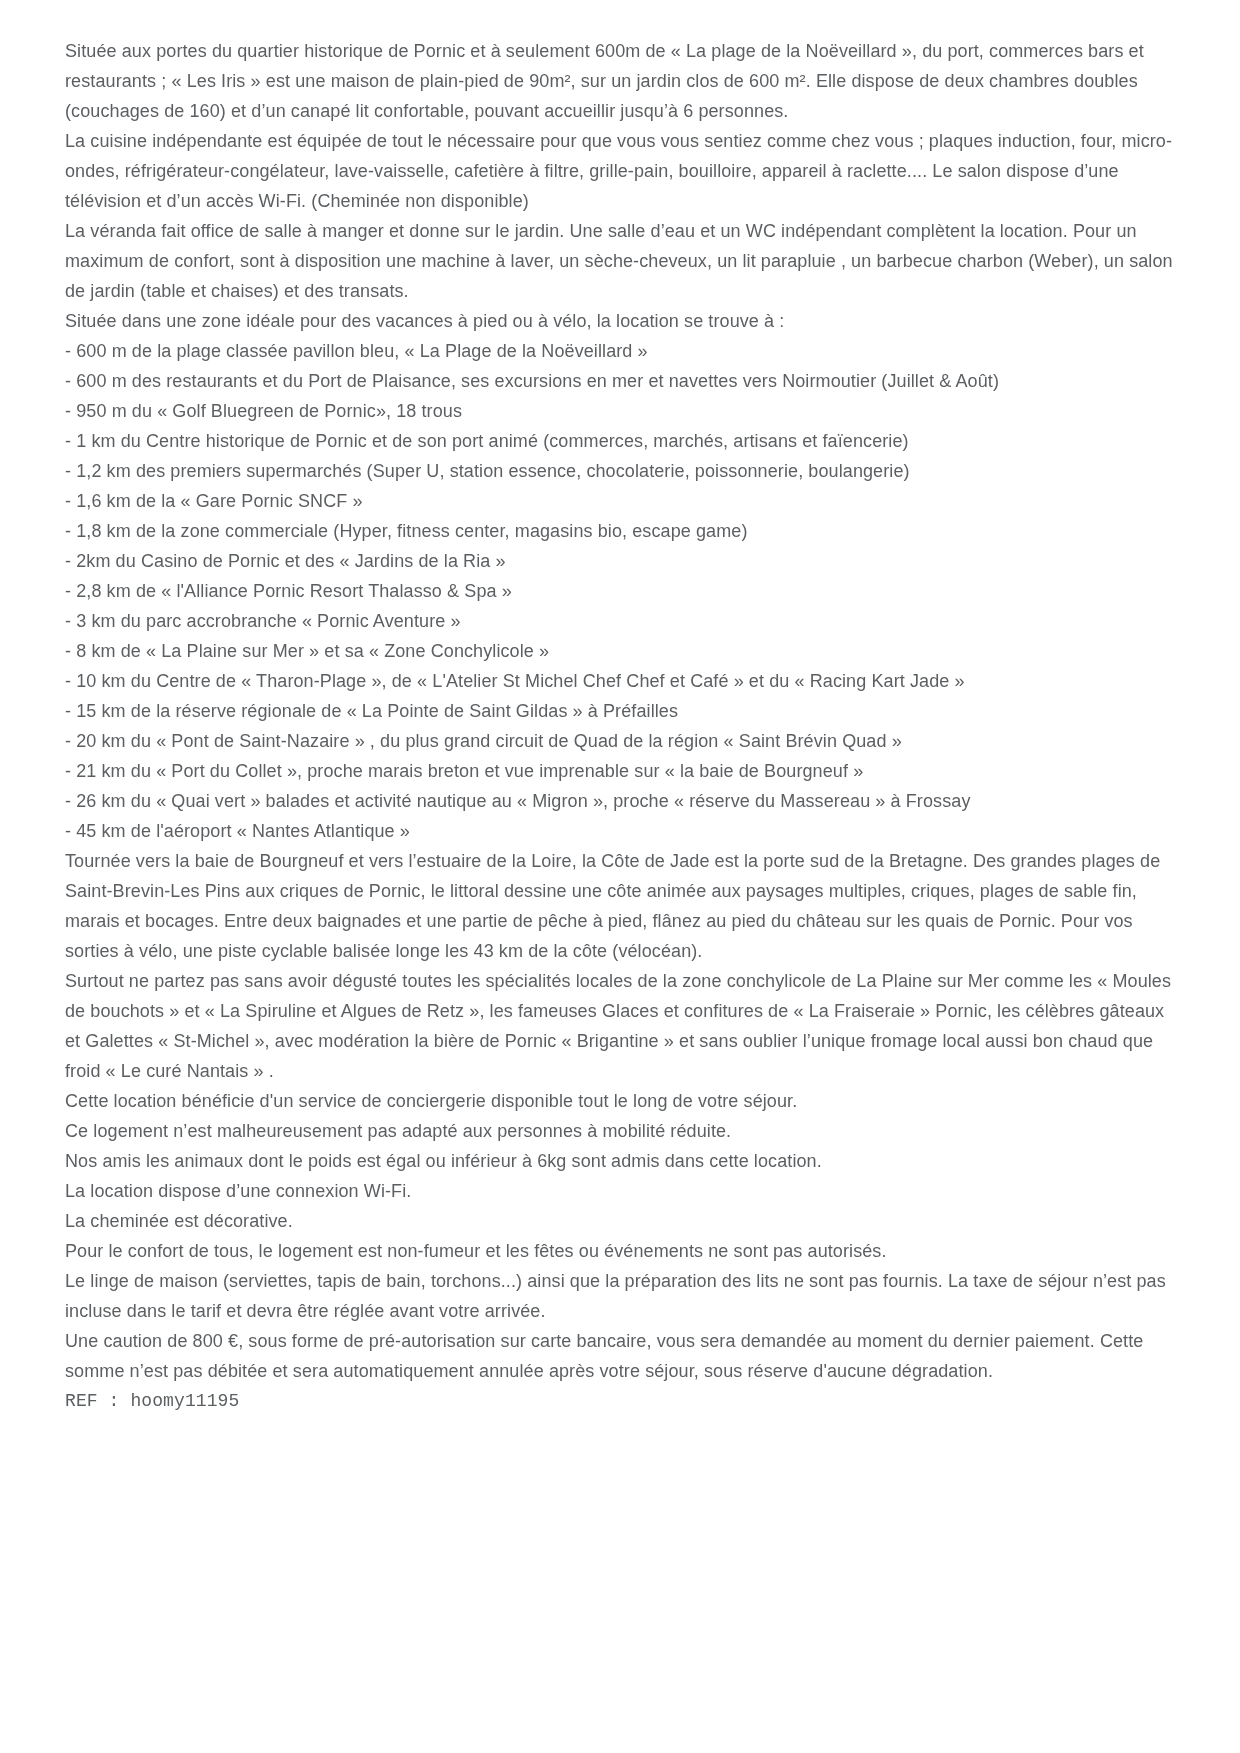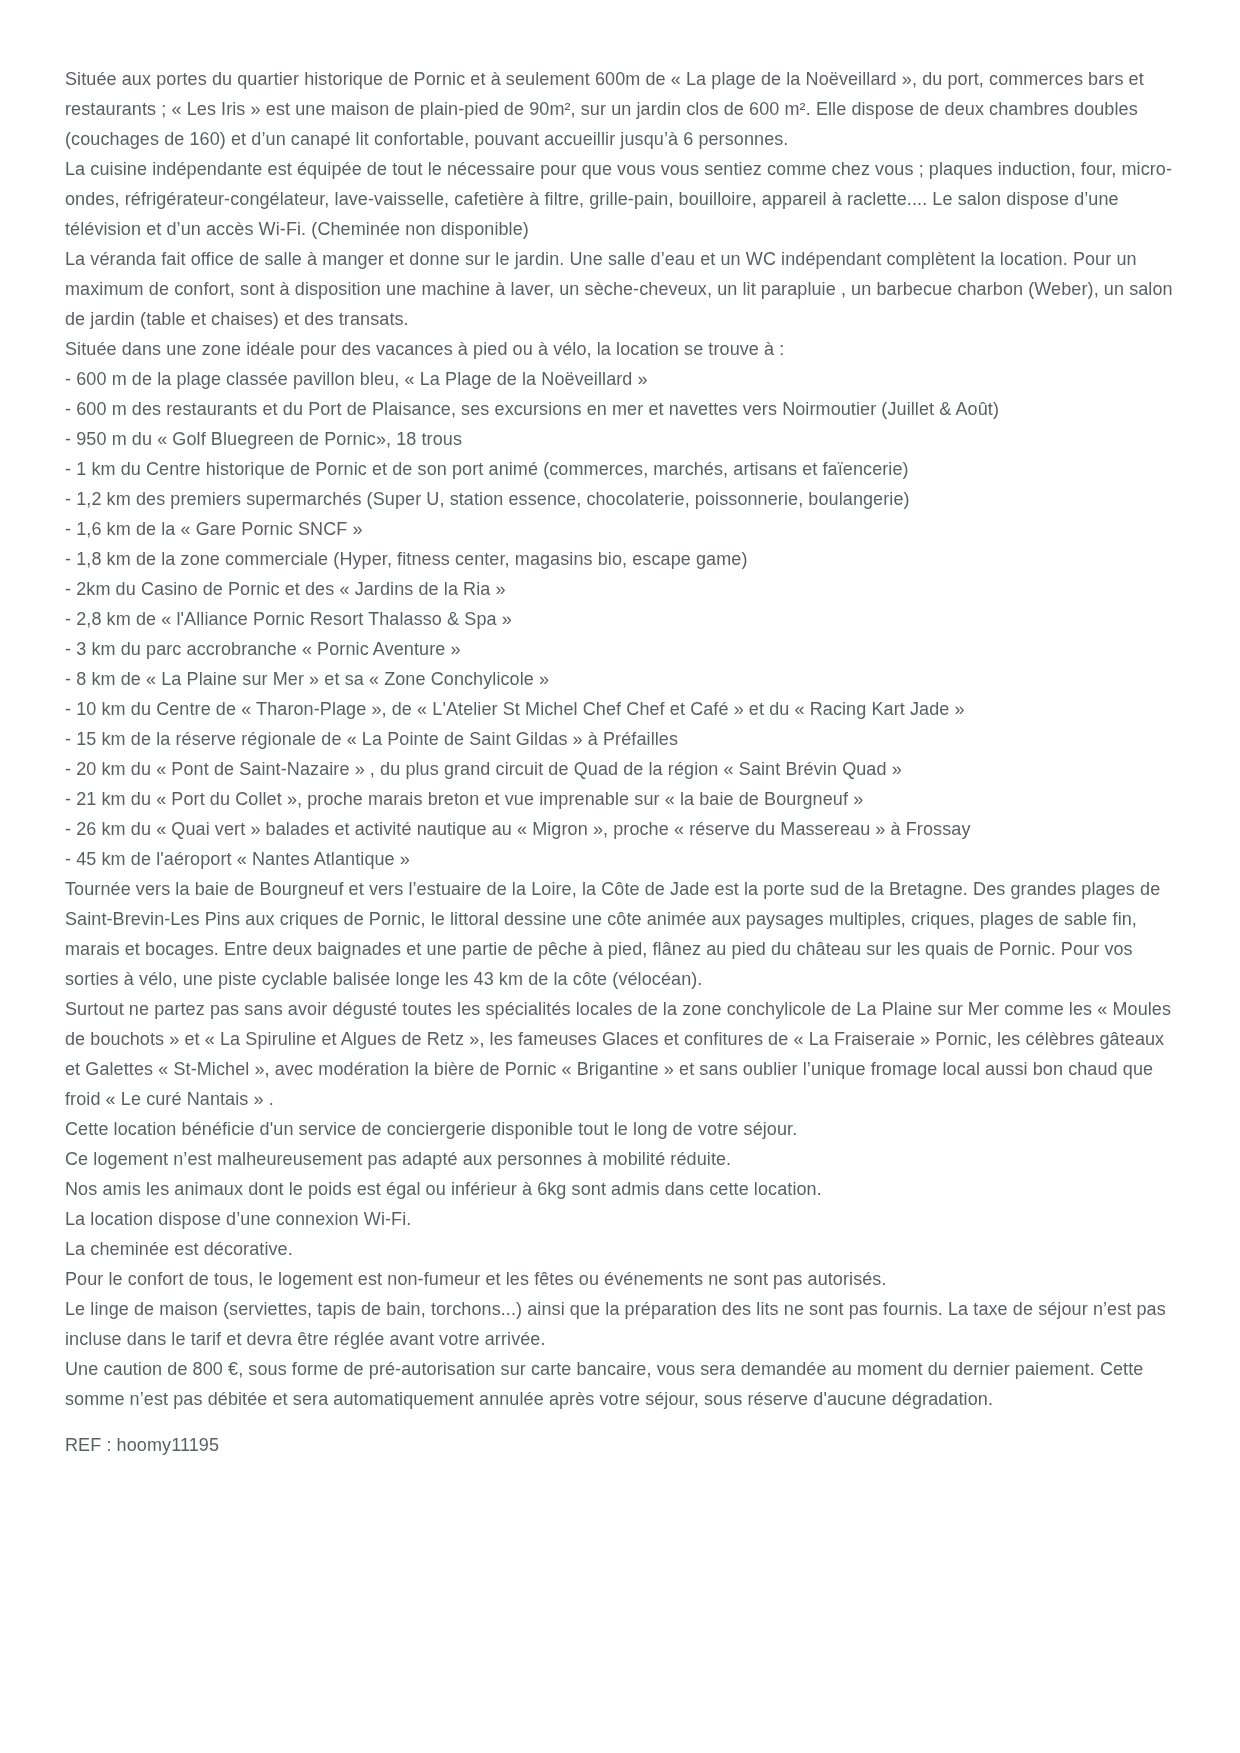--- a/index.html
+++ b/index.html
@@ -9,35 +9,35 @@
   }
   body {
     width: 1240px;
     min-height: 1753px;
     box-sizing: border-box;
     font-family: "Liberation Sans", "DejaVu Sans", sans-serif;
   }
   .doc {
     box-sizing: border-box;
     width: 1240px;
-    padding: 64px 64px 60px 65px;
+    padding: 36px 64px 60px 65px;
     color: #5c5f62;
     font-size: 18px;
     line-height: 30px;
     letter-spacing: 0.1px;
     -webkit-font-smoothing: antialiased;
   }
   .doc p.block {
     margin: 0;
     max-width: 1112px;
   }
   .doc p.gap {
   }
   .doc p.gap-small {
-    margin-top: 16px;
+    font-family: Liberation Mono, monospace;
   }
 </style>
 </head>
 <body>
 
 <main class="doc">
   <p class="block">Située aux portes du quartier historique de Pornic et à seulement 600m de « La plage de la Noëveillard », du port, commerces bars et restaurants ; « Les Iris » est une maison de plain-pied de 90m², sur un jardin clos de 600 m². Elle dispose de deux chambres doubles (couchages de 160) et d’un canapé lit confortable, pouvant accueillir jusqu’à 6 personnes.<br>La cuisine indépendante est équipée de tout le nécessaire pour que vous vous sentiez comme chez vous ; plaques induction, four, micro-ondes, réfrigérateur-congélateur, lave-vaisselle, cafetière à filtre, grille-pain, bouilloire, appareil à raclette.... Le salon dispose d’une télévision et d’un accès Wi-Fi. (Cheminée non disponible)<br>La véranda fait office de salle à manger et donne sur le jardin. Une salle d’eau et un WC indépendant complètent la location. Pour un maximum de confort, sont à disposition une machine à laver, un sèche-cheveux, un lit parapluie , un barbecue charbon (Weber), un salon de jardin (table et chaises) et des transats.<br>Située dans une zone idéale pour des vacances à pied ou à vélo, la location se trouve à :<br>- 600 m de la plage classée pavillon bleu, « La Plage de la Noëveillard »<br>- 600 m des restaurants et du Port de Plaisance, ses excursions en mer et navettes vers Noirmoutier (Juillet &amp; Août)<br>- 950 m du « Golf Bluegreen de Pornic», 18 trous<br>- 1 km du Centre historique de Pornic et de son port animé (commerces, marchés, artisans et faïencerie)<br>- 1,2 km des premiers supermarchés (Super U, station essence, chocolaterie, poissonnerie, boulangerie)<br>- 1,6 km de la « Gare Pornic SNCF »<br>- 1,8 km de la zone commerciale (Hyper, fitness center, magasins bio, escape game)<br>- 2km du Casino de Pornic et des « Jardins de la Ria »<br>- 2,8 km de « l'Alliance Pornic Resort Thalasso &amp; Spa »<br>- 3 km du parc accrobranche « Pornic Aventure »<br>- 8 km de « La Plaine sur Mer » et sa « Zone Conchylicole »<br>- 10 km du Centre de « Tharon-Plage », de « L'Atelier St Michel Chef Chef et Café » et du « Racing Kart Jade »<br>- 15 km de la réserve régionale de « La Pointe de Saint Gildas » à Préfailles<br>- 20 km du « Pont de Saint-Nazaire » , du plus grand circuit de Quad de la région « Saint Brévin Quad »<br>- 21 km du « Port du Collet », proche marais breton et vue imprenable sur « la baie de Bourgneuf »<br>- 26 km du « Quai vert » balades et activité nautique au « Migron », proche « réserve du Massereau » à Frossay<br>- 45 km de l'aéroport « Nantes Atlantique »</p>
 
   <p class="block gap">Tournée vers la baie de Bourgneuf et vers l’estuaire de la Loire, la Côte de Jade est la porte sud de la Bretagne. Des grandes plages de Saint-Brevin-Les Pins aux criques de Pornic, le littoral dessine une côte animée aux paysages multiples, criques, plages de sable fin, marais et bocages. Entre deux baignades et une partie de pêche à pied, flânez au pied du château sur les quais de Pornic. Pour vos sorties à vélo, une piste cyclable balisée longe les 43 km de la côte (vélocéan).<br>Surtout ne partez pas sans avoir dégusté toutes les spécialités locales de la zone conchylicole de La Plaine sur Mer comme les « Moules de bouchots » et « La Spiruline et Algues de Retz », les fameuses Glaces et confitures de « La Fraiseraie » Pornic, les célèbres gâteaux et Galettes « St-Michel », avec modération la bière de Pornic « Brigantine » et sans oublier l’unique fromage local aussi bon chaud que froid « Le curé Nantais » .</p>
 

